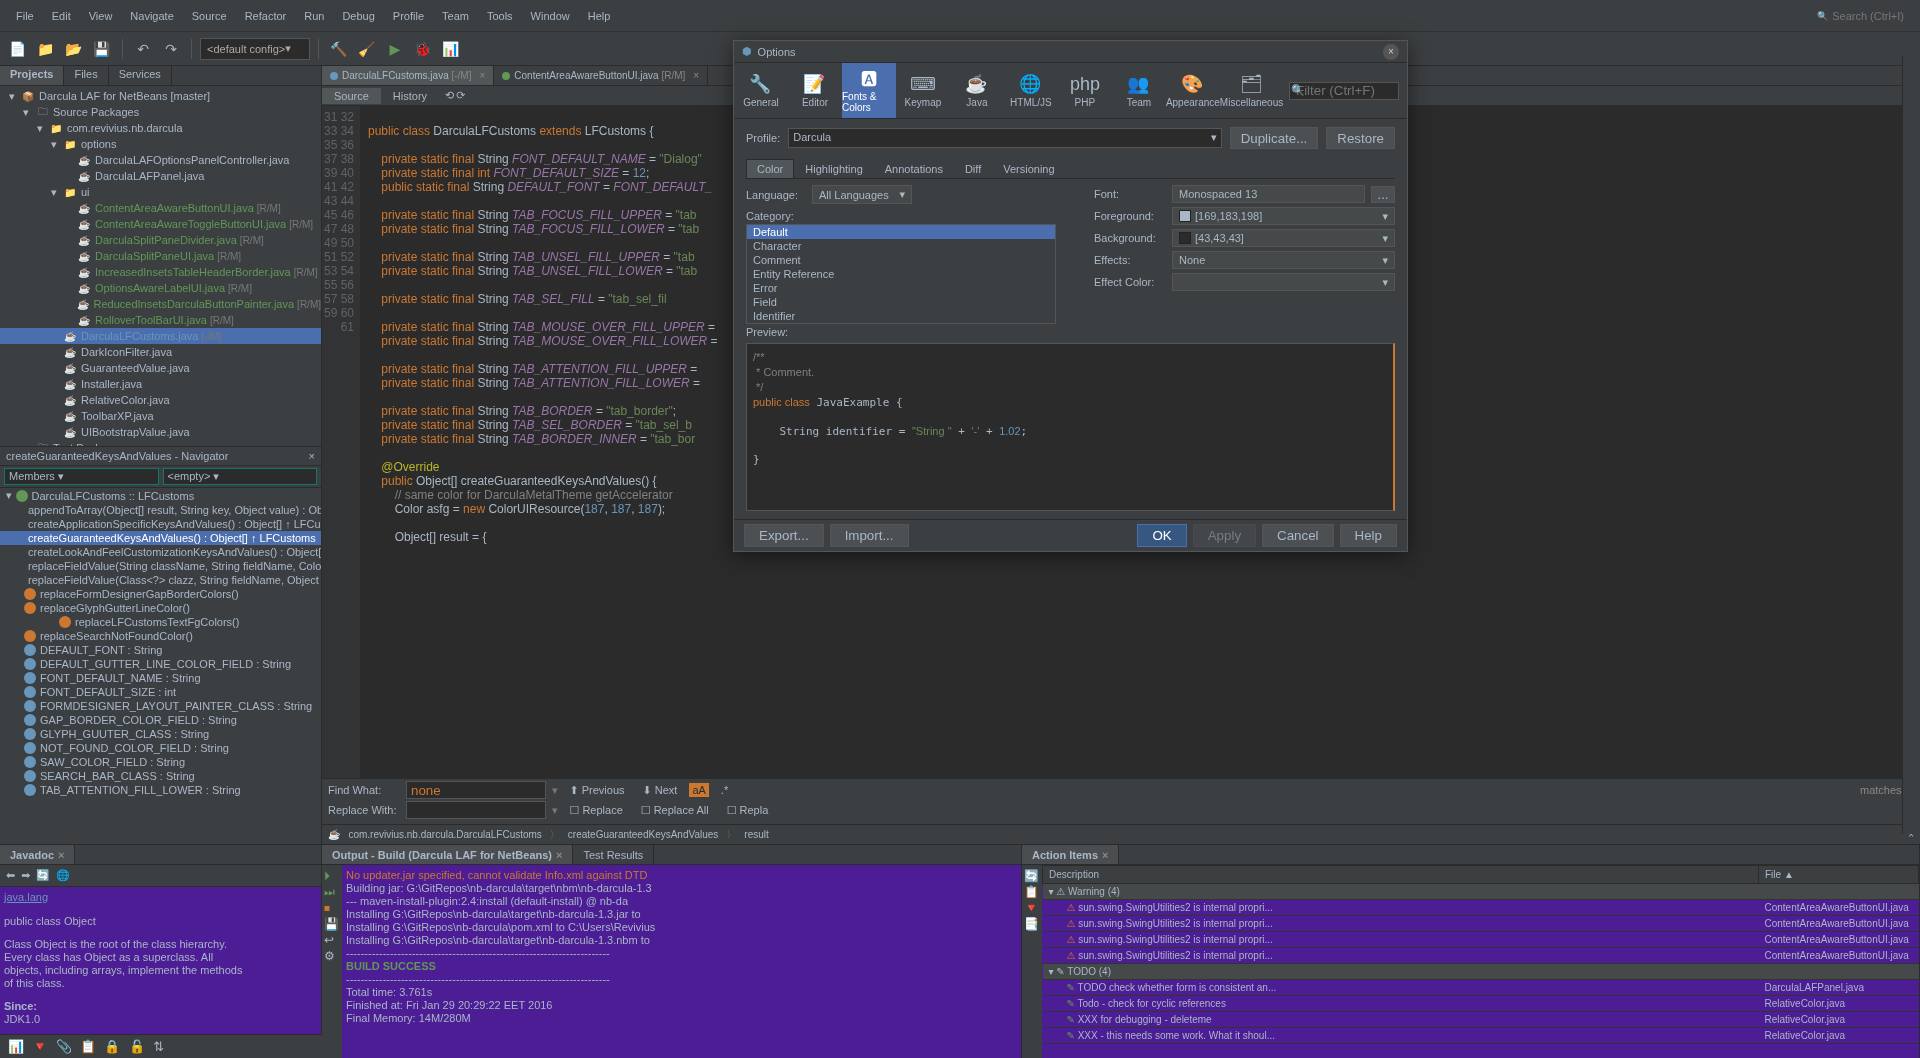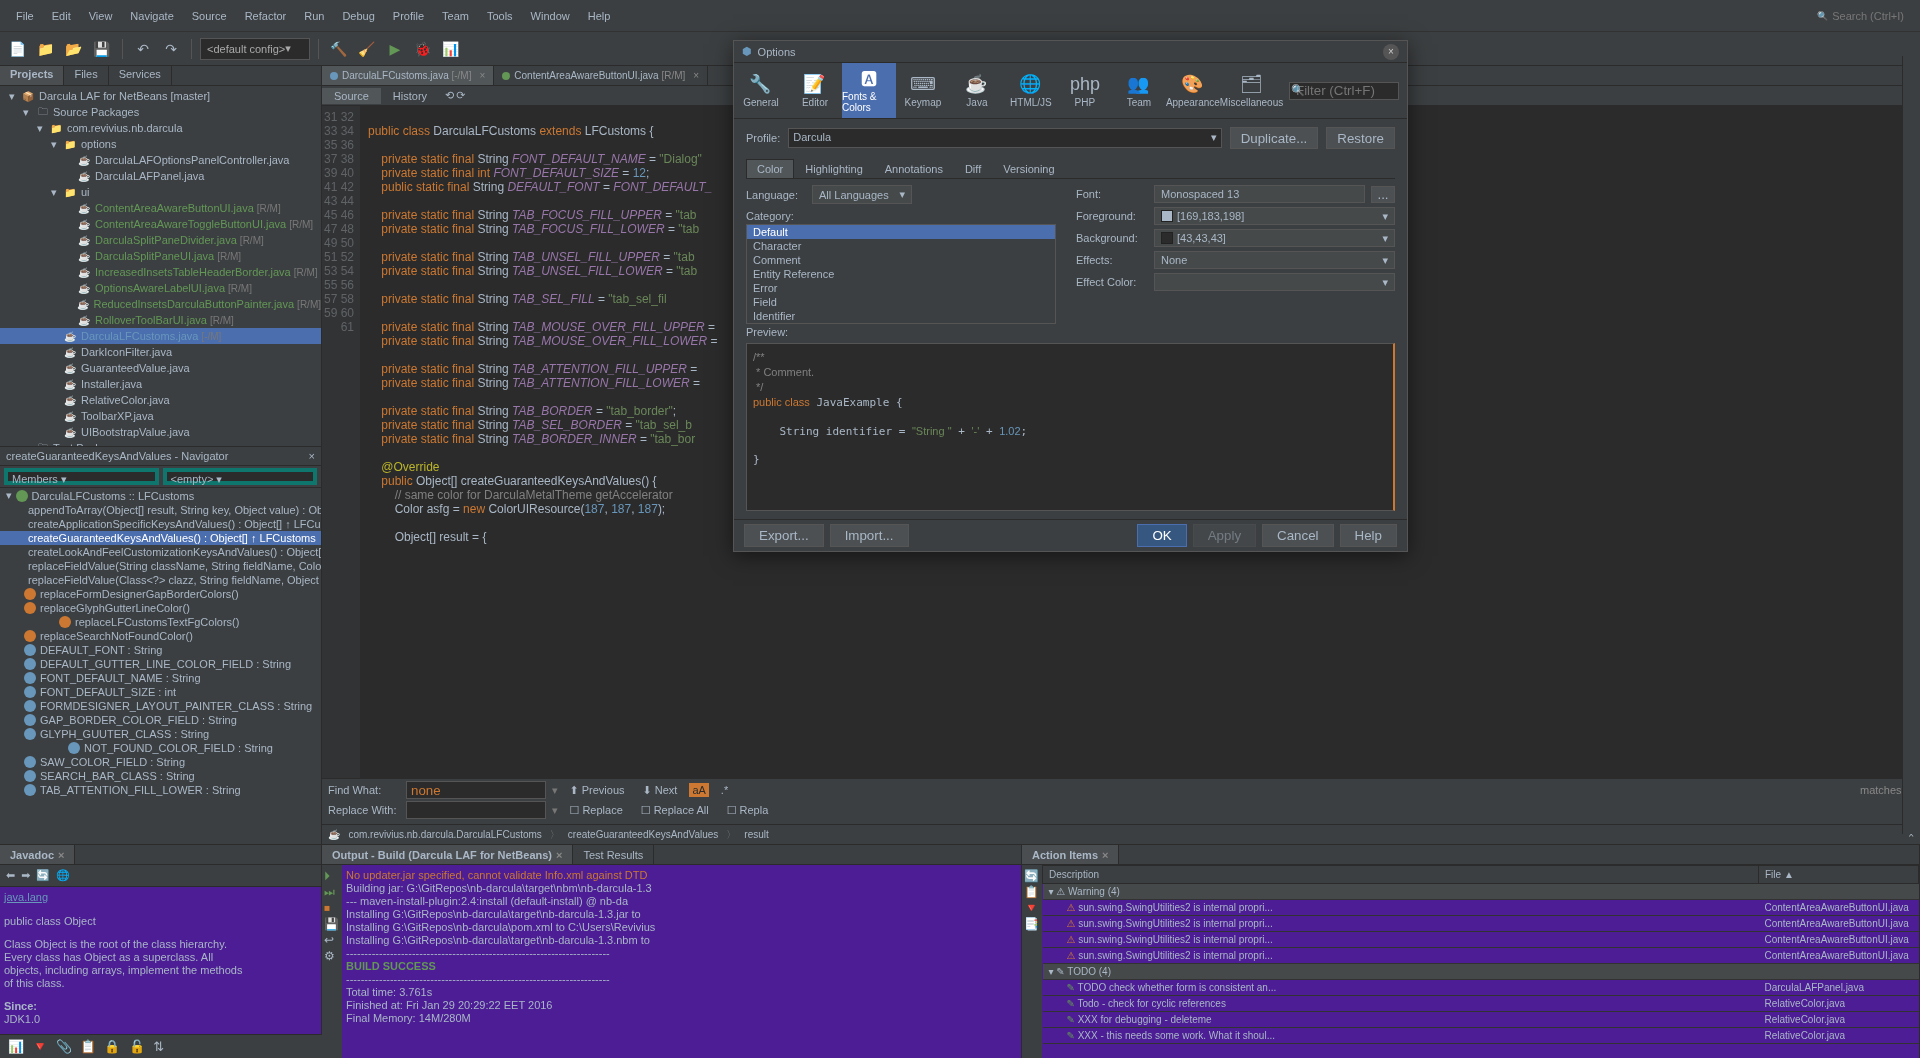--- a/index.html
+++ b/index.html
@@ -22,21 +22,21 @@
 .tree-node.selected { background:#4b6eaf; color:#fff; }
 .tree-indent { display:inline-block; }
 .tree-icon { width:14px; height:14px; display:inline-flex; align-items:center; justify-content:center; font-size:10px; }
 .tree-label { }
 .tree-label.mod { color:#629755; }
 .tree-label.blue { color:#6897bb; }
 .vcs-suffix { color:#787878; font-size:10px; }
 .navigator-header { height:20px; background:#3c3f41; border-top:1px solid #2b2b2b; border-bottom:1px solid #2b2b2b; padding:2px 6px; display:flex; align-items:center; justify-content:space-between; }
 .navigator-header .close { cursor:pointer; }
 .nav-controls { height:22px; display:flex; gap:4px; padding:2px 4px; border-bottom:1px solid #2b2b2b; }
-.nav-controls .combo { flex:1; background:#2b2b2b; border:4px solid #0f766e; padding:1px 4px; }
+.nav-controls .combo { flex:1; background:#2b2b2b; border:1px solid #0f766e; padding:1px 4px; }
 .nav-tree { flex:1; overflow:auto; background:#3c3f41; min-height:180px; }
 .nav-item { padding:1px 6px; white-space:nowrap; display:flex; align-items:center; gap:4px; }
 .nav-item.selected { background:#4b6eaf; color:#fff; }
 .nav-icon { width:12px; height:12px; border-radius:6px; display:inline-block; }
 .nav-icon.m { background:#cc7832; }
 .nav-icon.f { background:#6897bb; }
 .nav-icon.c { background:#629755; }
 .editor-panel { flex:1; display:flex; flex-direction:column; background:#2b2b2b; min-width:0; }
 .editor-tabs { height:20px; background:#3c3f41; display:flex; border-bottom:1px solid #2b2b2b; }
 .editor-tab { padding:2px 8px; border-right:1px solid #2b2b2b; display:flex; align-items:center; gap:4px; cursor:pointer; font-size:10px; }
@@ -109,21 +109,21 @@
 .fc-row { display:flex; align-items:center; gap:6px; }
 .fc-row label { width:60px; }
 .fc-row .combo { background:#45494a; border:1px solid #555; padding:2px 6px; min-width:100px; display:flex; align-items:center; justify-content:space-between; }
 .fc-columns { display:flex; gap:20px; flex:1; overflow:hidden; }
 .fc-left { width:310px; display:flex; flex-direction:column; }
 .fc-right { flex:1; display:flex; flex-direction:column; gap:4px; }
 .cat-list { border:1px solid #555; background:#3c3f41; height:100px; overflow:auto; margin-top:2px; }
 .cat-item { padding:1px 6px; cursor:pointer; }
 .cat-item.selected { background:#4b6eaf; color:#fff; }
 .prop-row { display:flex; align-items:center; gap:6px; }
-.prop-row label { width:72px; }
+.prop-row label { width:72px;margin-left:18px; }
 .prop-row .val { flex:1; background:#45494a; border:1px solid #555; padding:2px 6px; height:18px; display:flex; align-items:center; gap:4px; }
 .color-sw { width:12px; height:12px; display:inline-block; border:1px solid #222; }
 .preview-label { margin-top:2px; }
 .preview-box { flex:1; background:#2b2b2b; border:1px solid #555; padding:6px; font-family:"Consolas",monospace; font-size:11px; line-height:14px; white-space:pre; overflow:auto; border-right:2px solid #cc7832; }
 .modal-footer { height:32px; border-top:1px solid #2b2b2b; display:flex; align-items:center; padding:0 10px; gap:6px; }
 .modal-footer button { background:#4c5052; border:1px solid #555; color:#a9b7c6; padding:3px 14px; cursor:pointer; }
 .modal-footer button.primary { background:#365880; border-color:#4b6eaf; color:#fff; }
 .modal-footer .spacer { flex:1; }
 .statusbar-icons { position:absolute; bottom:0; left:0; height:24px; background:#3c3f41; border-top:1px solid #2b2b2b; display:flex; align-items:center; gap:8px; padding:0 8px; width:322px; }
 .statusbar-icons span { font-size:13px; cursor:pointer; }
@@ -396,21 +396,21 @@
           <span>FORMDESIGNER_LAYOUT_PAINTER_CLASS : String</span>
         </div>
         <div class="nav-item" style="padding-left: 24px;">
           <span class="nav-icon f"></span>
           <span>GAP_BORDER_COLOR_FIELD : String</span>
         </div>
         <div class="nav-item" style="padding-left: 24px;">
           <span class="nav-icon f"></span>
           <span>GLYPH_GUUTER_CLASS : String</span>
         </div>
-        <div class="nav-item" style="padding-left: 24px; margin-left: 44px;">
+        <div class="nav-item" style="padding-left: 24px;">
           <span class="nav-icon f"></span>
           <span>NOT_FOUND_COLOR_FIELD : String</span>
         </div>
         <div class="nav-item" style="padding-left: 24px;">
           <span class="nav-icon f"></span>
           <span>SAW_COLOR_FIELD : String</span>
         </div>
         <div class="nav-item" style="padding-left: 24px;">
           <span class="nav-icon f"></span>
           <span>SEARCH_BAR_CLASS : String</span>

